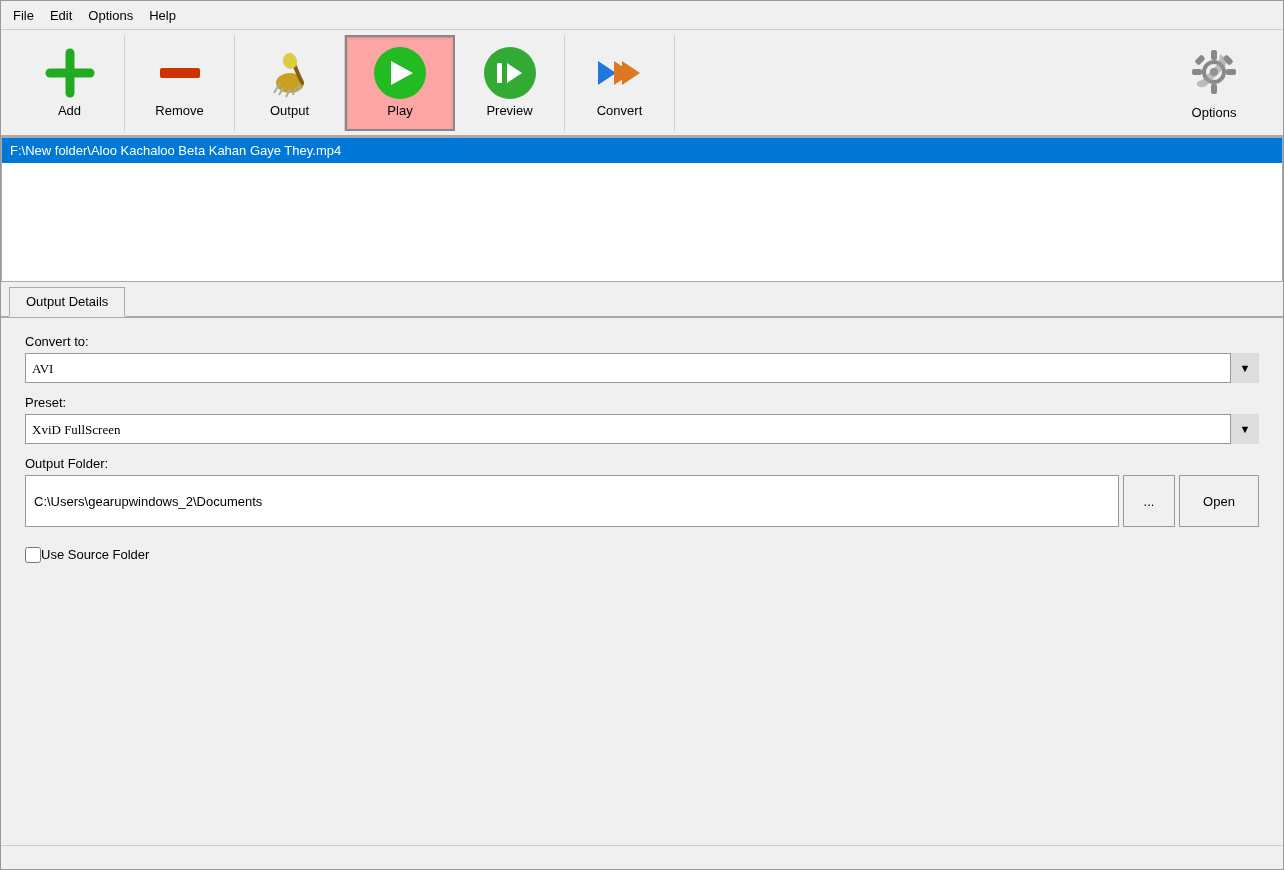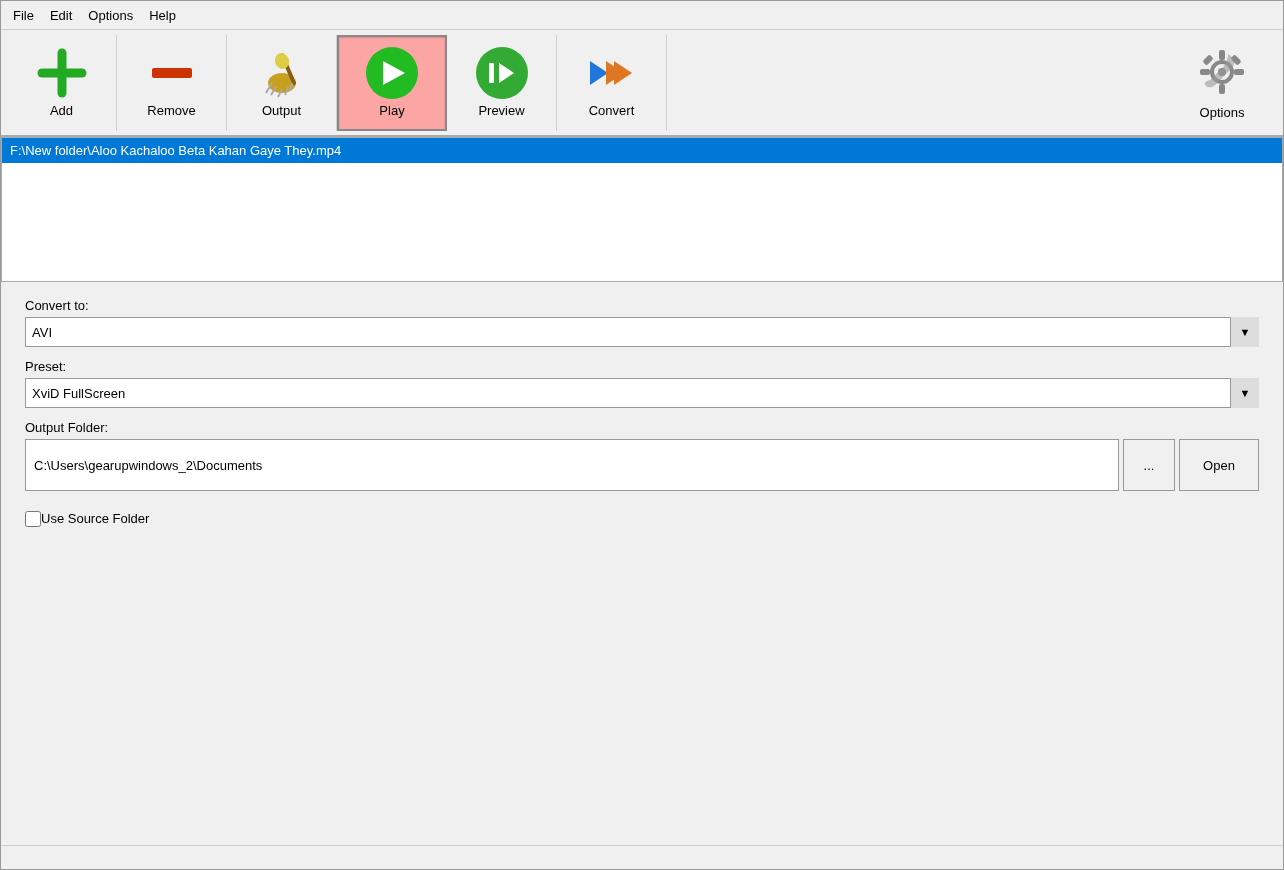--- a/index.html
+++ b/index.html
@@ -73,21 +73,21 @@
       font-size: 13px;
     }
 
     
     .toolbar {
       display: flex;
       align-items: center;
       background: #f0f0f0;
       border-top: 1px solid #ccc;
       border-bottom: 2px solid #aaa;
-      padding: 4px 6px;
+      padding: 4px 14px;
       height: 108px;
       gap: 0;
     }
     .toolbar-btn {
       display: flex;
       flex-direction: column;
       align-items: center;
       justify-content: center;
       width: 110px;
       height: 96px;
@@ -201,20 +201,21 @@
       width: 100%;
       height: 30px;
       font-size: 13px;
       border: 1px solid #999;
       background: white;
       padding: 2px 6px;
       appearance: none;
       -webkit-appearance: none;
       cursor: pointer;
       background-image: none;
+      font-family: Liberation Serif, serif;
     }
     .select-wrapper {
       position: relative;
     }
     .select-wrapper::after {
       content: '▼';
       position: absolute;
       right: 0;
       top: 0;
       width: 28px;
@@ -398,20 +399,23 @@
       </div>
       <span class="btn-label">Options</span>
     </button>
   </div>
 
   <div class="file-list">
     <div class="file-item selected">F:\New folder\Aloo Kachaloo Beta Kahan Gaye They.mp4</div>
   </div>
 
   <div class="output-section">
+    <div class="tab-bar">
+      <div class="tab active">Output Details</div>
+    </div>
 
     <div class="output-details">
 
       <div class="form-group">
         <label class="form-label">Convert to:</label>
         <div class="select-wrapper">
           <select class="form-select">
             <option>AVI</option>
             <option>MP4</option>
             <option>MKV</option>

